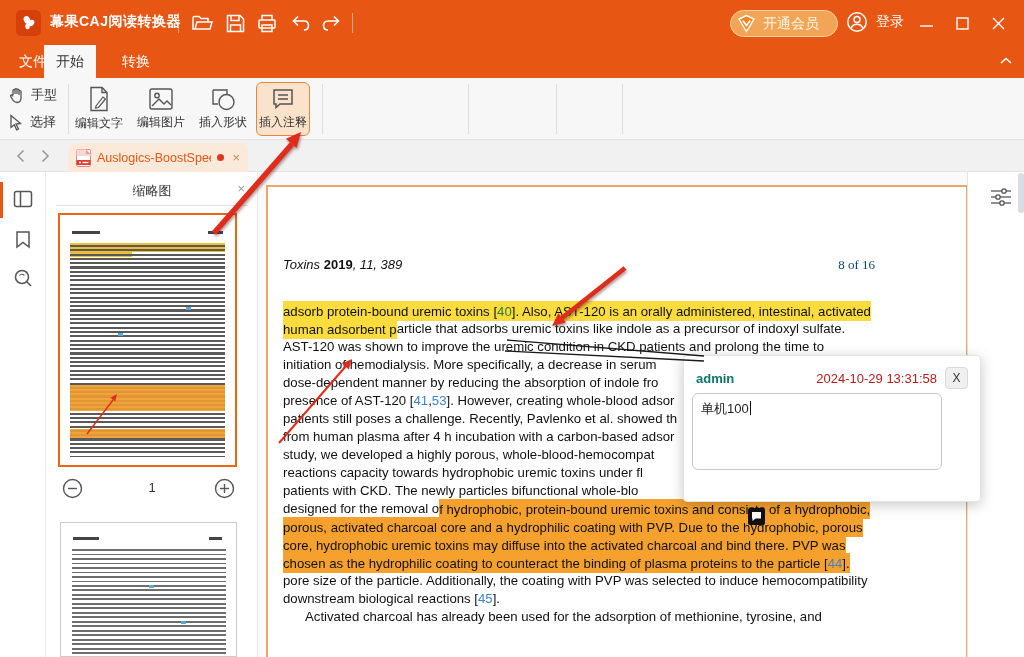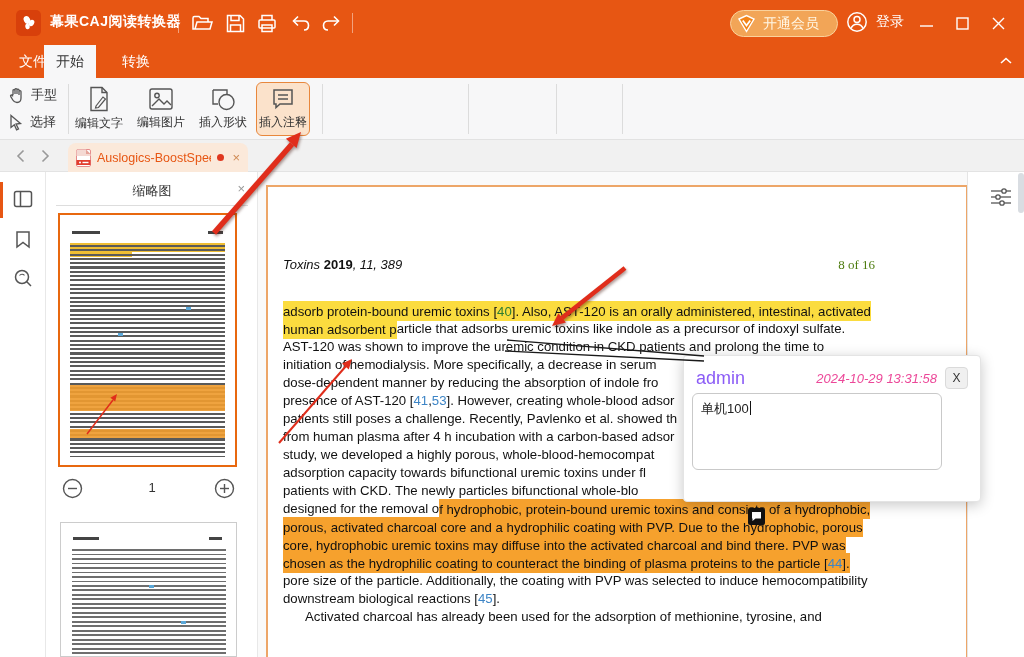--- a/index.html
+++ b/index.html
@@ -74,40 +74,40 @@
   .pager .num{position:absolute;left:78px;width:56px;text-align:center;font-size:13px;color:#333;top:2px;}
   .pager-btn{position:absolute;top:0;cursor:pointer;}
 
   
   .docview{position:absolute;left:258px;top:172px;width:709px;height:485px;background:#FAFAFA;}
   .page{position:absolute;left:8px;top:13px;width:702px;height:500px;background:#fff;border:2px solid #EDA668;overflow:hidden;}
   .pg-hdr-l{position:absolute;left:15px;top:70px;font-family:"Liberation Serif",serif;font-size:13px;color:#111;}
   .pg-hdr-l .j{font-style:italic;}
   .pg-hdr-l .y{font-weight:bold;}
   .pg-hdr-l .i{font-style:italic;}
-  .pg-hdr-r{position:absolute;left:15px;top:70px;width:592px;text-align:right;font-family:"Liberation Serif",serif;font-size:13px;color:#4d7c0f;}
+  .pg-hdr-r{position:absolute;left:15px;top:70px;width:592px;text-align:right;font-family:"Liberation Serif",serif;font-size:13px;color:#0c4a6e;}
   .pg-body{position:absolute;left:15px;top:115px;width:594px;}
   .doc-line{height:18px;line-height:18px;font-family:"Liberation Serif",serif;font-size:13.2px;color:#111;white-space:nowrap;}
   .doc-line.indent{padding-left:22px;}
   .hl-y{background:var(--highlight_yellow);padding:2.5px 0;text-align:center;}
   .hl-o{background:var(--highlight_orange);padding:2.5px 0;}
   .lk-g{color:var(--link_green);}
   .lk-b{color:var(--link_blue);}
   .note-marker{position:absolute;left:490px;top:336px;width:17px;height:17px;background:#111;border-radius:2px;display:flex;align-items:center;justify-content:center;cursor:pointer;z-index:10;}
 
   
   .rightstrip{position:absolute;left:967px;top:172px;width:57px;height:485px;background:#fff;border-left:1px solid #E5E5E5;}
   .sliders-btn{position:absolute;left:20px;top:12px;width:26px;height:26px;display:flex;align-items:center;justify-content:center;cursor:pointer;}
   .scroll-thumb{position:absolute;left:50px;top:1px;width:6px;height:40px;border-radius:3px;background:#D9DDE2;cursor:pointer;}
 
   
   .popup{position:absolute;left:683px;top:355px;width:298px;height:147px;background:#fff;border-radius:4px;border:1px solid #E4E4E4;box-shadow:0 3px 14px rgba(0,0,0,.22);z-index:40;}
   .popup .row{display:flex;align-items:center;padding:11px 12px 0 12px;gap:8px;}
-  .popup .author{font-size:18px;color:#8b5cf6;}
-  .popup .ts{margin-left:auto;font-size:13px;color:#ec4899;font-style:italic;}
+  .popup .author{font-size:13px;color:#0f766e;font-weight:bold;}
+  .popup .ts{margin-left:auto;font-size:13px;color:#b91c1c;}
   .popup .x{width:23px;height:22px;background:#F0F0F0;border:1px solid #DADADA;border-radius:4px;font-size:12px;color:#333;display:flex;align-items:center;justify-content:center;cursor:pointer;}
   .popup .ta{position:absolute;left:8px;top:37px;width:250px;height:77px;border:1px solid #C9C9C9;border-radius:6px;padding:6px 8px;font-size:13px;color:#222;cursor:text;}
   .popup .caret{display:inline-block;width:1px;height:14px;background:#111;vertical-align:-2px;margin-left:1px;}
 
   
   .overlay{position:absolute;left:0;top:0;width:1024px;height:657px;pointer-events:none;z-index:50;}
   .red-shadow{filter:drop-shadow(1.5px 2px 1.5px rgba(70,25,15,.45));}
 </style>
 </head>
 <body>
@@ -451,21 +451,21 @@
       <div class="pg-body">
           <div class="doc-line"><span class="hl-y">adsorb protein-bound uremic toxins [</span><span class="hl-y lk-g">40</span><span class="hl-y">]. Also, AST-120 is an orally administered, intestinal, activated</span></div>
           <div class="doc-line"><span class="hl-y">human adsorbent p</span><span>article that adsorbs uremic toxins like indole as a precursor of indoxyl sulfate.</span></div>
           <div class="doc-line"><span>AST-120 was shown to improve the uremic condition in CKD patients and prolong the time to</span></div>
           <div class="doc-line"><span>initiation of hemodialysis. More specifically, a decrease in serum</span></div>
           <div class="doc-line"><span>dose-dependent manner by reducing the absorption of indole fro</span></div>
           <div class="doc-line"><span>presence of AST-120 [</span><span class="lk-b">41</span><span>,</span><span class="lk-b">53</span><span>]. However, creating whole-blood adsor</span></div>
           <div class="doc-line"><span>patients still poses a challenge. Recently, Pavlenko et al. showed th</span></div>
           <div class="doc-line"><span>from human plasma after 4 h incubation with a carbon-based adsor</span></div>
           <div class="doc-line"><span>study, we developed a highly porous, whole-blood-hemocompat</span></div>
-          <div class="doc-line"><span>adsorption capacity towards bifunctional uremic toxins under fl</span></div>
+          <div class="doc-line"><span>reactions capacity towards hydrophobic uremic toxins under fl</span></div>
           <div class="doc-line"><span>patients with CKD. The newly particles bifunctional whole-blo</span></div>
           <div class="doc-line"><span>designed for the removal o</span><span class="hl-o">f hydrophobic, protein-bound uremic toxins and consists of a hydrophobic,</span></div>
           <div class="doc-line"><span class="hl-o">porous, activated charcoal core and a hydrophilic coating with PVP. Due to the hydrophobic, porous</span></div>
           <div class="doc-line"><span class="hl-o">core, hydrophobic uremic toxins may diffuse into the activated charcoal and bind there.  PVP was</span></div>
           <div class="doc-line"><span class="hl-o">chosen as the hydrophilic coating to counteract the binding of plasma proteins to the particle [</span><span class="hl-o lk-b">44</span><span class="hl-o">].</span></div>
           <div class="doc-line"><span>pore size of the particle. Additionally, the coating with PVP was selected to induce hemocompatibility</span></div>
           <div class="doc-line"><span>downstream biological reactions [</span><span class="lk-b">45</span><span>].</span></div>
           <div class="doc-line indent"><span>Activated charcoal has already been used for the adsorption of methionine, tyrosine, and</span></div>
         </div>
     </div>

